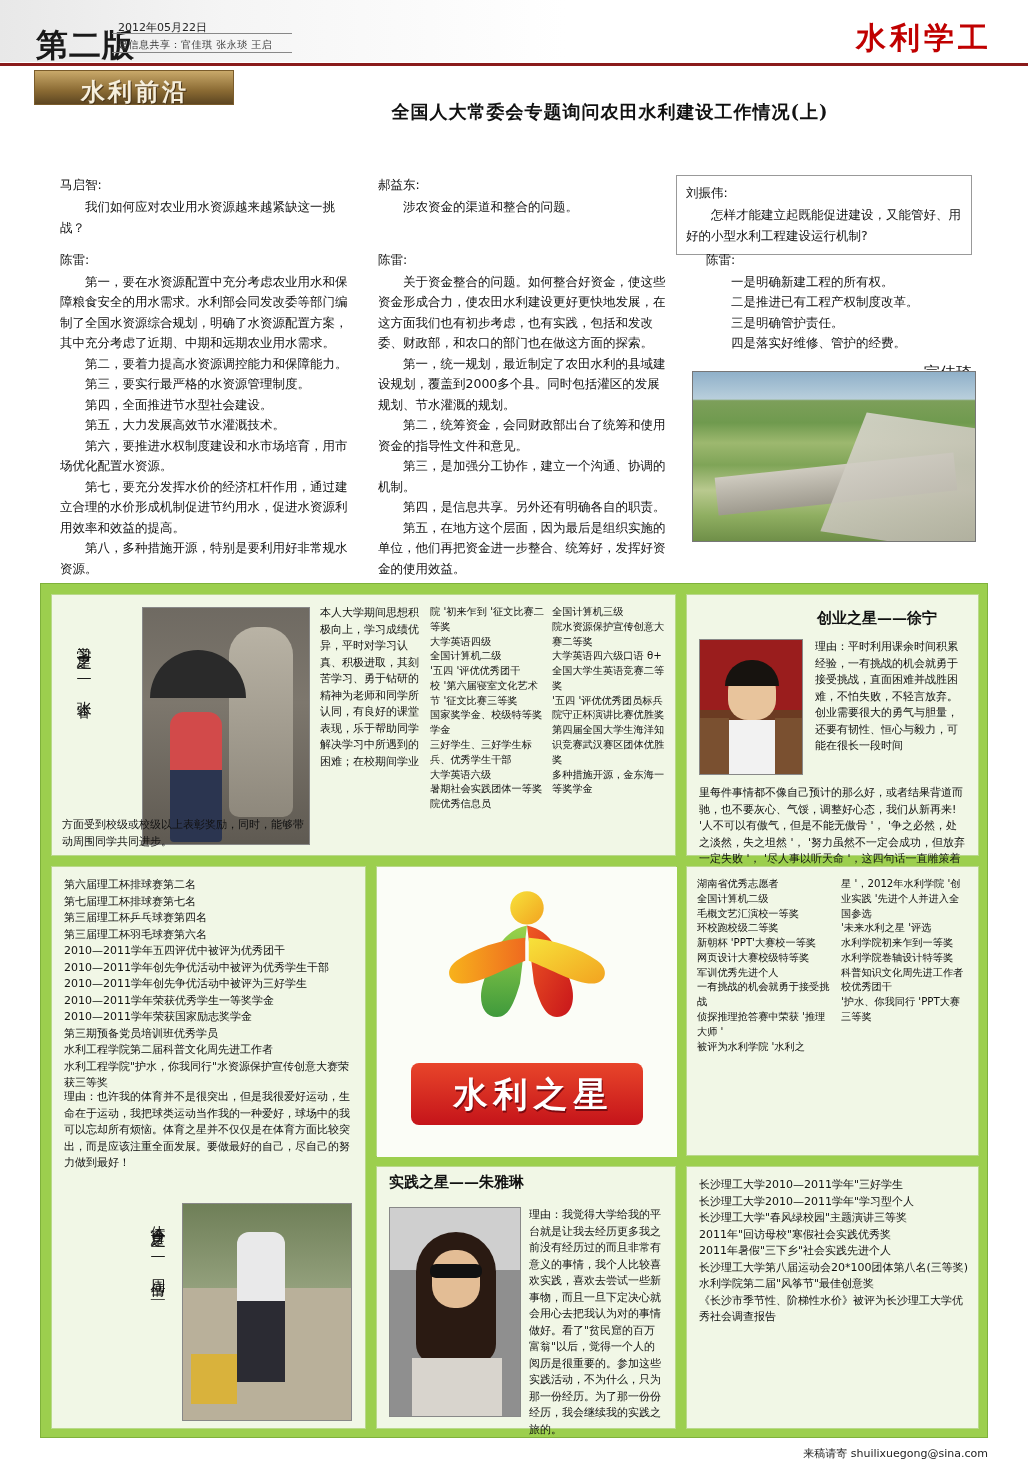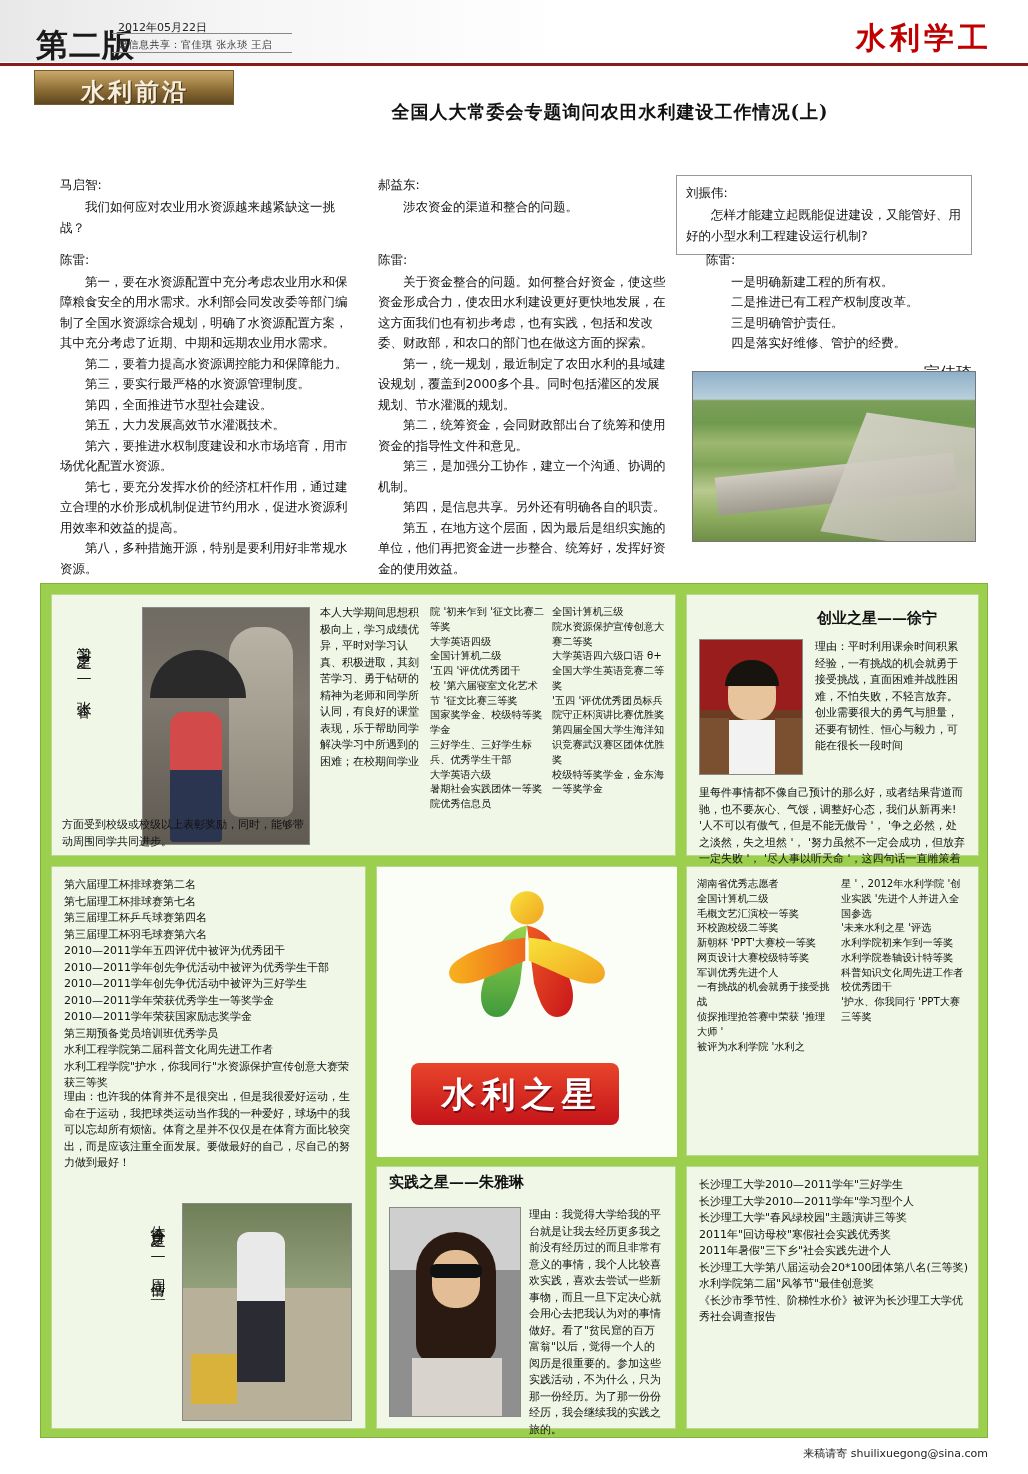--- a/index.html
+++ b/index.html
@@ -223,21 +223,21 @@
     position: absolute; left: 8px; top: 150px; width: 46px; height: 50px;
     background: #d9b23c;
   }
 
   
   .logo-stage { position: absolute; left: 0; top: 0; width: 300px; height: 290px; overflow: hidden; background: #fbfdf7; }
   .logo-star {
     position: absolute; left: 62px; top: 18px; width: 176px; height: 176px;
   }
   .logo-word {
-    position: absolute; left: 34px; top: 196px; width: 208px; height: 62px;
+    position: absolute; left: 34px; top: 196px; width: 232px; height: 62px;
     border-radius: 8px;
     background: linear-gradient(to bottom, #e8452a, #c5141a);
     color: #fff;
     font-family: "DejaVu Serif", "Liberation Serif", serif;
     font-size: 34px; font-weight: bold; letter-spacing: 6px;
     text-align: center; line-height: 62px;
     text-shadow: 1px 2px 0 #7a0a10;
     padding-left: 13px;
   }
 
@@ -374,21 +374,21 @@
         <div>院优秀信息员</div>
       </div>
       <div class="xsmall study-c3">
         <div>全国计算机三级</div>
         <div>院水资源保护宣传创意大赛二等奖</div>
         <div>大学英语四六级口语 θ+</div>
         <div>全国大学生英语竞赛二等奖</div>
         <div>'五四 '评优优秀团员标兵</div>
         <div>院守正杯演讲比赛优胜奖</div>
         <div>第四届全国大学生海洋知识竞赛武汉赛区团体优胜奖</div>
-        <div>校级特等奖学金，金东海一等奖学金</div>
+        <div>多种措施开源，金东海一等奖学金</div>
       </div>
     </div>
 
     <div class="panel p-venture">
       <div class="v-photo">
         <div class="shirt"></div>
         <div class="jacket"></div>
         <div class="face"></div>
         <div class="hair"></div>
       </div>

